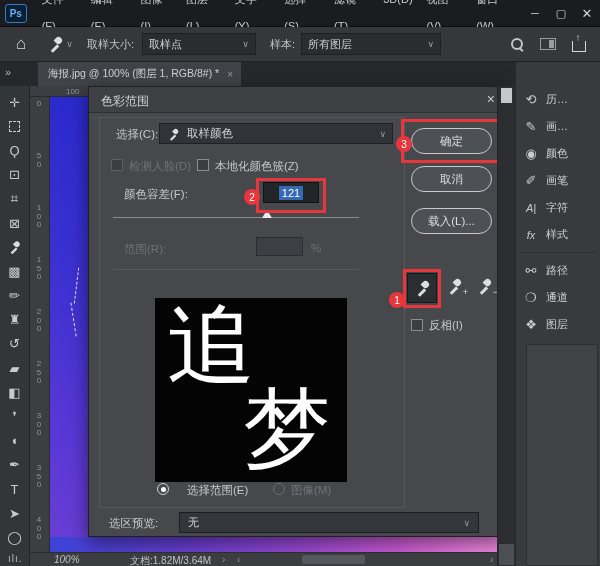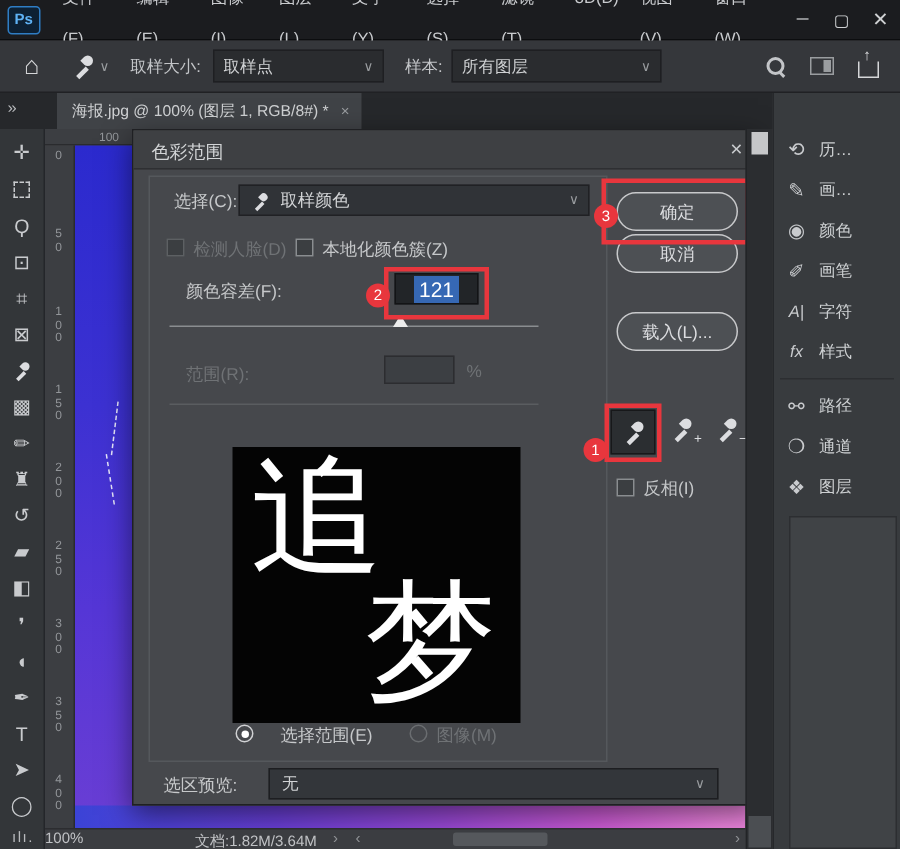--- a/index.html
+++ b/index.html
@@ -103,21 +103,21 @@
   .dlg-label { position:absolute; color:#c6c8ca; font-size:11.5px; }
   .dim { color:#6f7275 !important; }
   #select-dd { position:absolute; left:70px; top:36px; width:234px; height:21px; background:#303337;
                border:1px solid #202124; display:flex; align-items:center; padding:0 6px; gap:6px; }
   #select-dd .eyed { transform:scale(.75); margin-top:2px; }
   #select-dd .val { color:#d2d4d6; font-size:11.5px; }
   .checkbox { position:absolute; width:12px; height:12px; border:1px solid #8a8d90; background:#3b3e41; }
   .checkbox.dim-box { border-color:#5d6063; }
   #fuzz-input { position:absolute; left:174px; top:95px; width:56px; height:21px; background:#222528;
                 border:1px solid #131416; display:flex; align-items:center; justify-content:center; }
-  #fuzz-input .sel { background:#3668b4; color:#fff; padding:1px 3px; font-size:14px; }
+  #fuzz-input .sel { background:#3668b4; color:#fff; padding:1px 3px; font-size:11px; }
   .slider-track { position:absolute; height:0; border-top:1px solid #8a8d90; }
   .slider-track.dim-track { border-top-color:#5a5d60; }
   .slider-thumb { position:absolute; width:0; height:0; border-left:5px solid transparent;
                   border-right:5px solid transparent; border-bottom:8px solid #ececec; }
   #range-input { position:absolute; left:167px; top:150px; width:47px; height:19px; background:#3c3f43;
                  border:1px solid #2c2d30; }
   .dlg-btn { position:absolute; left:322px; width:81px; height:26px; border:1.5px solid #c8c9cb;
              border-radius:13px; background:#4d5054; color:#dcdde0; font-size:11.5px;
              display:flex; align-items:center; justify-content:center; }
   #eyed-box1 { position:absolute; left:318px; top:186px; width:30px; height:30px; background:#2b2e31;
@@ -140,21 +140,21 @@
   .ann-circle { position:absolute; width:16px; height:16px; border-radius:50%; background:#e8363d;
                 color:#fff; font-size:10px; display:flex; align-items:center; justify-content:center; }
 
   
   #vscroll { position:absolute; left:497px; top:86px; width:18px; height:480px; background:#2b2d30;
              border-left:1px solid #222427; }
   #vscroll .thumb-top { position:absolute; left:3px; top:2px; width:11px; height:15px; background:#c6c7c9; }
   #vscroll .thumb-bottom { position:absolute; left:1px; top:458px; width:15px; height:21px; background:#4b4e52; }
   #statusbar { position:absolute; left:30px; top:552px; width:467px; height:14px; background:#3b3d41;
                border-top:1px solid #2c2d30; color:#c0c2c5; font-size:10px; }
-  #statusbar .zoom { position:absolute; left:0; top:1px; }
+  #statusbar .zoom { position:absolute; left:24px; top:1px;font-style:italic; }
   #statusbar .doc { position:absolute; left:100px; top:1px; }
   #statusbar .chev1 { position:absolute; left:192px; top:1px; color:#8f9295; }
   #statusbar .chev2 { position:absolute; left:207px; top:1px; color:#8f9295; }
   #statusbar .hthumb { position:absolute; left:272px; top:2px; width:63px; height:9px; background:#55585c; border-radius:2px; }
   #statusbar .chev3 { position:absolute; left:460px; top:1px; color:#8f9295; }
 
   
   #rightpanel { position:absolute; left:515px; top:62px; width:85px; height:504px; background:#383b3e;
                 border-left:1px solid #26282b; display:flex; flex-direction:column; padding-top:24px; }
   .rp-item { height:27px; display:flex; align-items:center; flex:0 0 auto; }
@@ -308,21 +308,21 @@
     </div>
     <div class="slider-track" style="left:24px;top:130px;width:246px;"></div>
     <div class="slider-thumb" style="left:173px;top:123px;"></div>
 
     <span class="dlg-label dim" style="left:35px;top:155px;">范围(R):</span>
     <div id="range-input"></div>
     <span class="dlg-label dim" style="left:222px;top:155px;">%</span>
     <div class="slider-track dim-track" style="left:24px;top:182px;width:246px;"></div>
 
     <div class="dlg-btn" style="top:41px;">确定</div>
-    <div class="dlg-btn" style="top:69px;">取消</div>
+    <div class="dlg-btn" style="top:79px;">取消</div>
     <div class="dlg-btn" style="top:121px;">载入(L)...</div>
 
     <div id="eyed-box1">
       <span class="eyed"></span>
     </div>
     <span class="eyed eyed-plain" style="left:358px;top:192px;">
       <span class="eyed-sub">+</span>
     </span>
     <span class="eyed eyed-plain" style="left:388px;top:192px;">
       <span class="eyed-sub">−</span>

